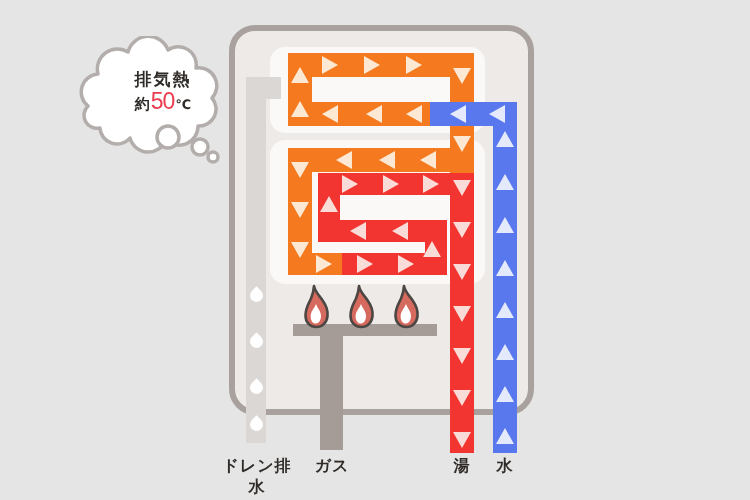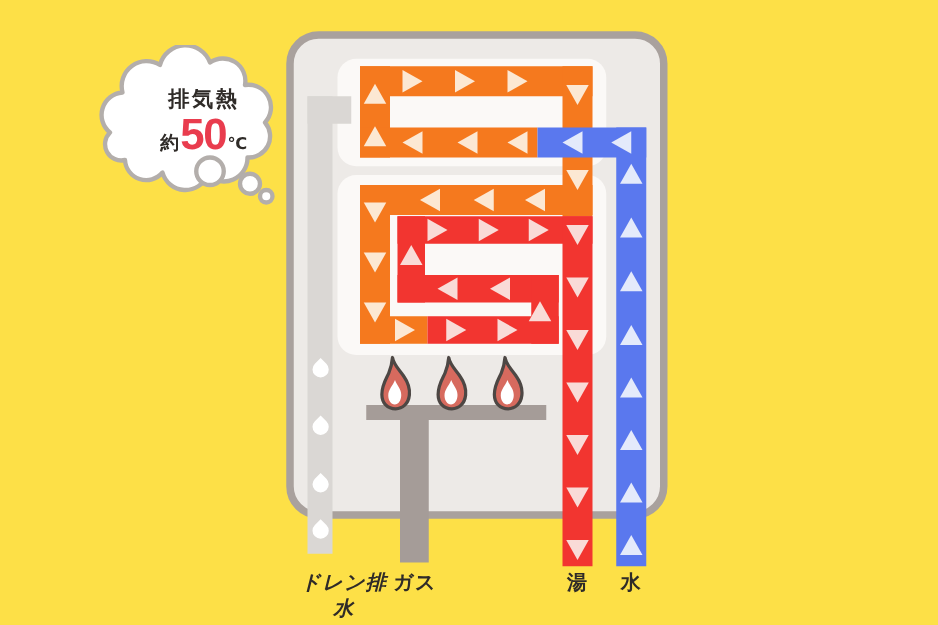--- a/index.html
+++ b/index.html
@@ -1,17 +1,17 @@
 <!DOCTYPE html>
 <html style="--orange-pipe: #f5791e; --red-pipe: #f23530; --blue-pipe: #5a78ee; --arrow-on-orange: #fce8d3; --arrow-on-red: #f9dbd7; --arrow-on-blue: #e4eafb; --body-fill: #edeae7; --body-border: #a9a19d; --panel-fill: #fbf9f7; --drain-pipe: #dad7d4; --metal-gray: #a59c98; --flame-fill: #d76a5e; --flame-outline: #4d4744; --temp-red: #e93c4e; --cloud-outline: #b3aeab; --text-dark: #2f2b28; --white: #ffffff;"><head>
 <meta charset="utf-8">
 <style>
   html,body{margin:0;padding:0;background:#ffffff;}
   .stage{
-    position:relative;width:750px;height:500px;background:#fde047;overflow:hidden;
+    position:relative;width:750px;height:500px;background:#e5e5e5;overflow:hidden;
     font-family:"Liberation Sans","DejaVu Sans",sans-serif;color:var(--text-dark,#2f2b28);
   }
   .stage *{box-sizing:border-box;}
   
   .body{
     position:absolute;left:229px;top:25px;width:305px;height:390px;
     background:var(--body-fill);border:6px solid var(--body-border);
     border-radius:26px;z-index:1;
   }
   .panel{position:absolute;background:var(--panel-fill);border-radius:15px;z-index:2;}
@@ -38,21 +38,21 @@
   .cloud path.puff, .cloud circle.curl{fill:#ffffff;stroke:var(--cloud-outline);stroke-width:3.5;stroke-linejoin:round;}
   .cloud-l1{
     position:absolute;left:108px;top:68px;width:110px;z-index:7;
     text-align:center;font-size:17px;font-weight:700;letter-spacing:2px;
   }
   .cloud-l2{
     position:absolute;left:100px;top:90px;width:126px;z-index:7;
     display:flex;align-items:baseline;justify-content:center;gap:1px;
   }
   .cloud-l2 .approx{font-size:15px;font-weight:700;}
-  .cloud-l2 .temp{font-size:35px;font-weight:700;letter-spacing:-1px;color:var(--temp-red);line-height:1;}
+  .cloud-l2 .temp{font-size:23px;font-weight:400;letter-spacing:-1px;color:var(--temp-red);line-height:1;}
   .cloud-l2 .unit{font-size:13px;font-weight:700;}
   
   .blabel{
     position:absolute;top:456px;z-index:30;text-align:center;
     font-size:16px;font-weight:600;letter-spacing:1px;color:var(--text-dark);
   }
 </style>
 </head>
 <body>
 
@@ -72,21 +72,21 @@
     <span class="approx">約</span>
     <span class="temp">50</span>
     <span class="unit">℃</span>
   </div>
 
   <div class="body"></div>
   <div class="panel pA"></div>
   <div class="panel pB"></div>
 
 
-  <div class="blabel" style="left:232px;width:86px;font-style:italic;">ドレン排水</div>
+  <div class="blabel" style="left:214px;width:86px;">ドレン排水</div>
   <div class="blabel" style="left:308px;width:48px;">ガス</div>
   <div class="blabel" style="left:438px;width:48px;">湯</div>
   <div class="blabel" style="left:481px;width:48px;">水</div>
 <div class="pipe" style="left:246px;top:77px;width:35px;height:22px;background:#dad7d4;z-index:3;"></div>
     <div class="pipe" style="left:246px;top:77px;width:20px;height:366px;background:#dad7d4;z-index:3;"></div>
     <div class="pipe" style="left:293px;top:324px;width:144px;height:12px;background:#a59c98;z-index:3;"></div>
     <div class="pipe" style="left:320px;top:336px;width:23px;height:114px;background:#a59c98;z-index:3;"></div>
     <div class="pipe" style="left:288px;top:53px;width:186px;height:24px;background:#f5791e;z-index:10;"></div>
     <div class="pipe" style="left:288px;top:53px;width:24px;height:73px;background:#f5791e;z-index:10;"></div>
     <div class="pipe" style="left:288px;top:102px;width:142px;height:24px;background:#f5791e;z-index:10;"></div>

